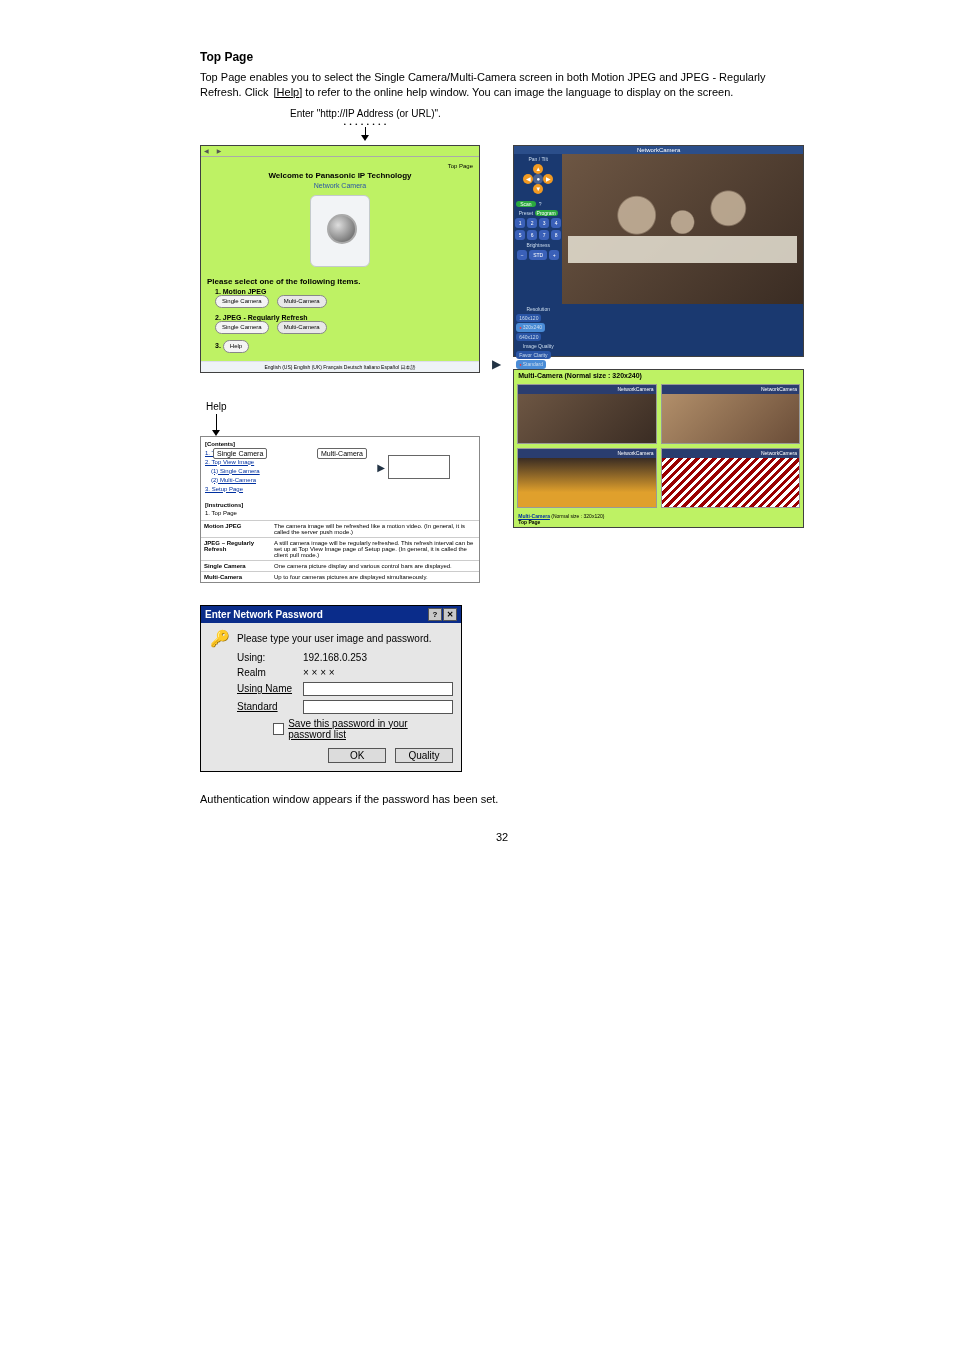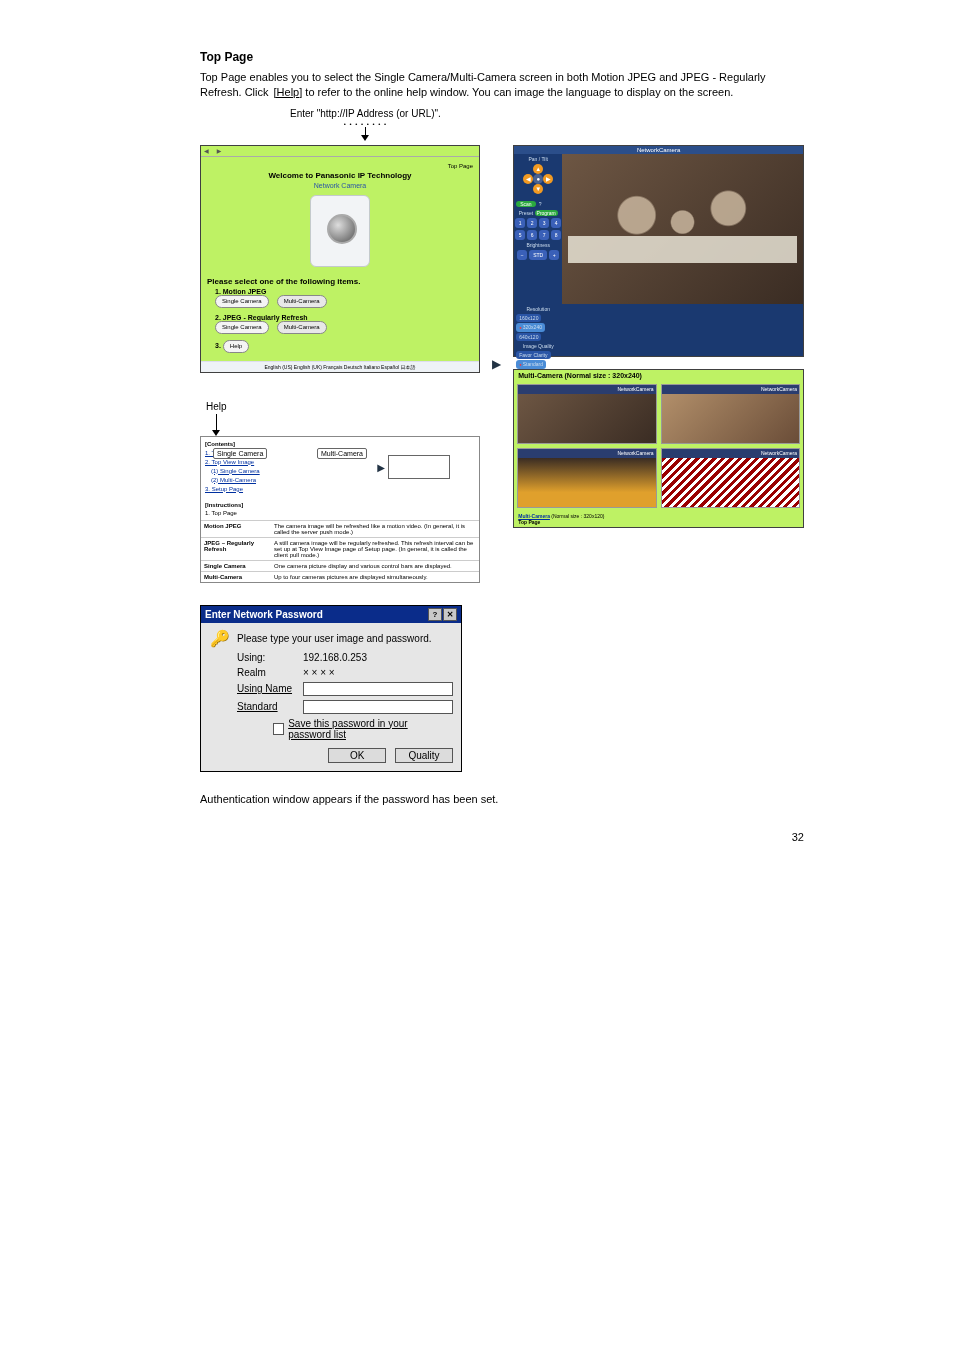--- a/index.html
+++ b/index.html
@@ -214,21 +214,21 @@
   .dlg-caption { flex:1; font-size:11px; line-height:1.4; }
 
   .contents-block{ font-size:6px; padding:4px 4px; color:#0030a0;}
   .contents-block .t{ color:#000; font-weight:bold; margin-bottom:2px;}
   .contents-block a{ text-decoration:underline; color:#0030a0; display:block; line-height:9px;}
 
   .connector {
     display:flex; align-items:center; justify-content:center; font-size:12px; color:#234;
   }
 
-  .footer-pg { text-align:right; font-size:11px; margin-top:24px; }
+  .footer-pg { text-align:center; font-size:11px; margin-top:24px; }
 
   .label-callout{
     position:absolute; background:#fff; border:1px solid #666; font-size:7px; padding:1px 3px;
     border-radius:2px;
   }
 
   .help-pic-block{ display:flex; gap:6px; }
   .help-pic-block .a{ flex:0 0 130px;}
   .help-pic-block .b{ flex:1; display:flex; align-items:center; justify-content:center;}
   .helpbox-small{ border:1px solid #666; width:60px; height:22px;}

